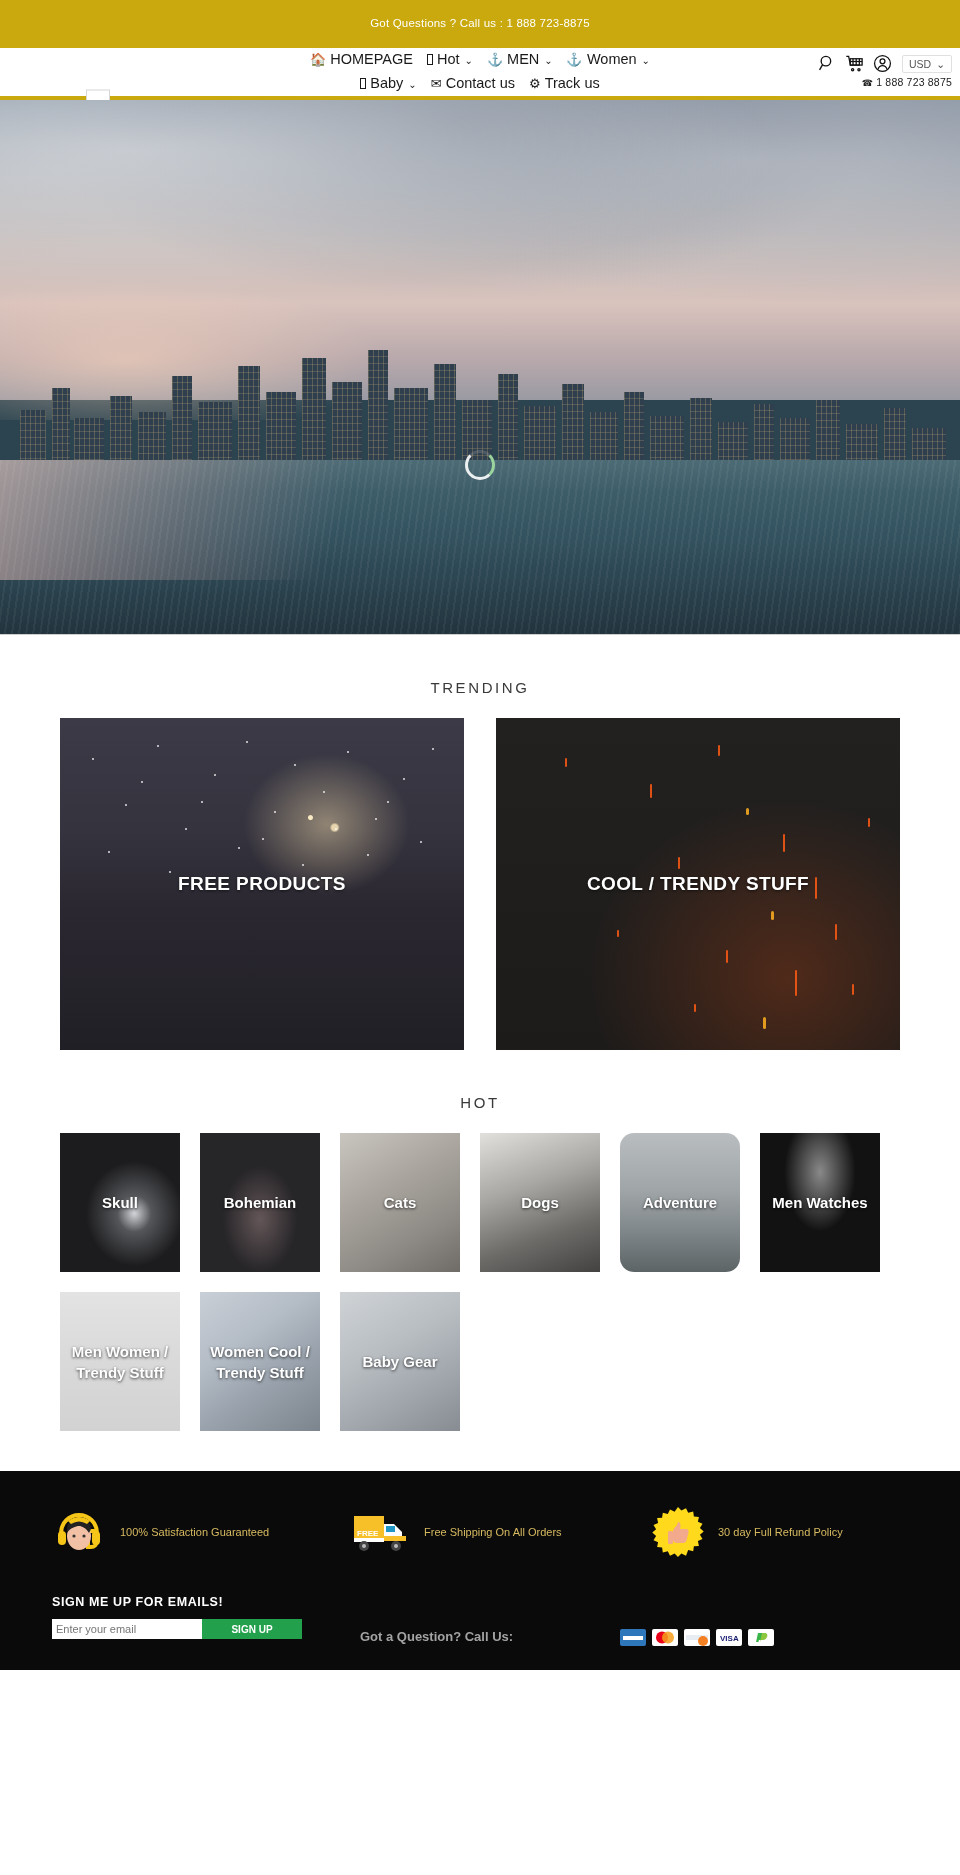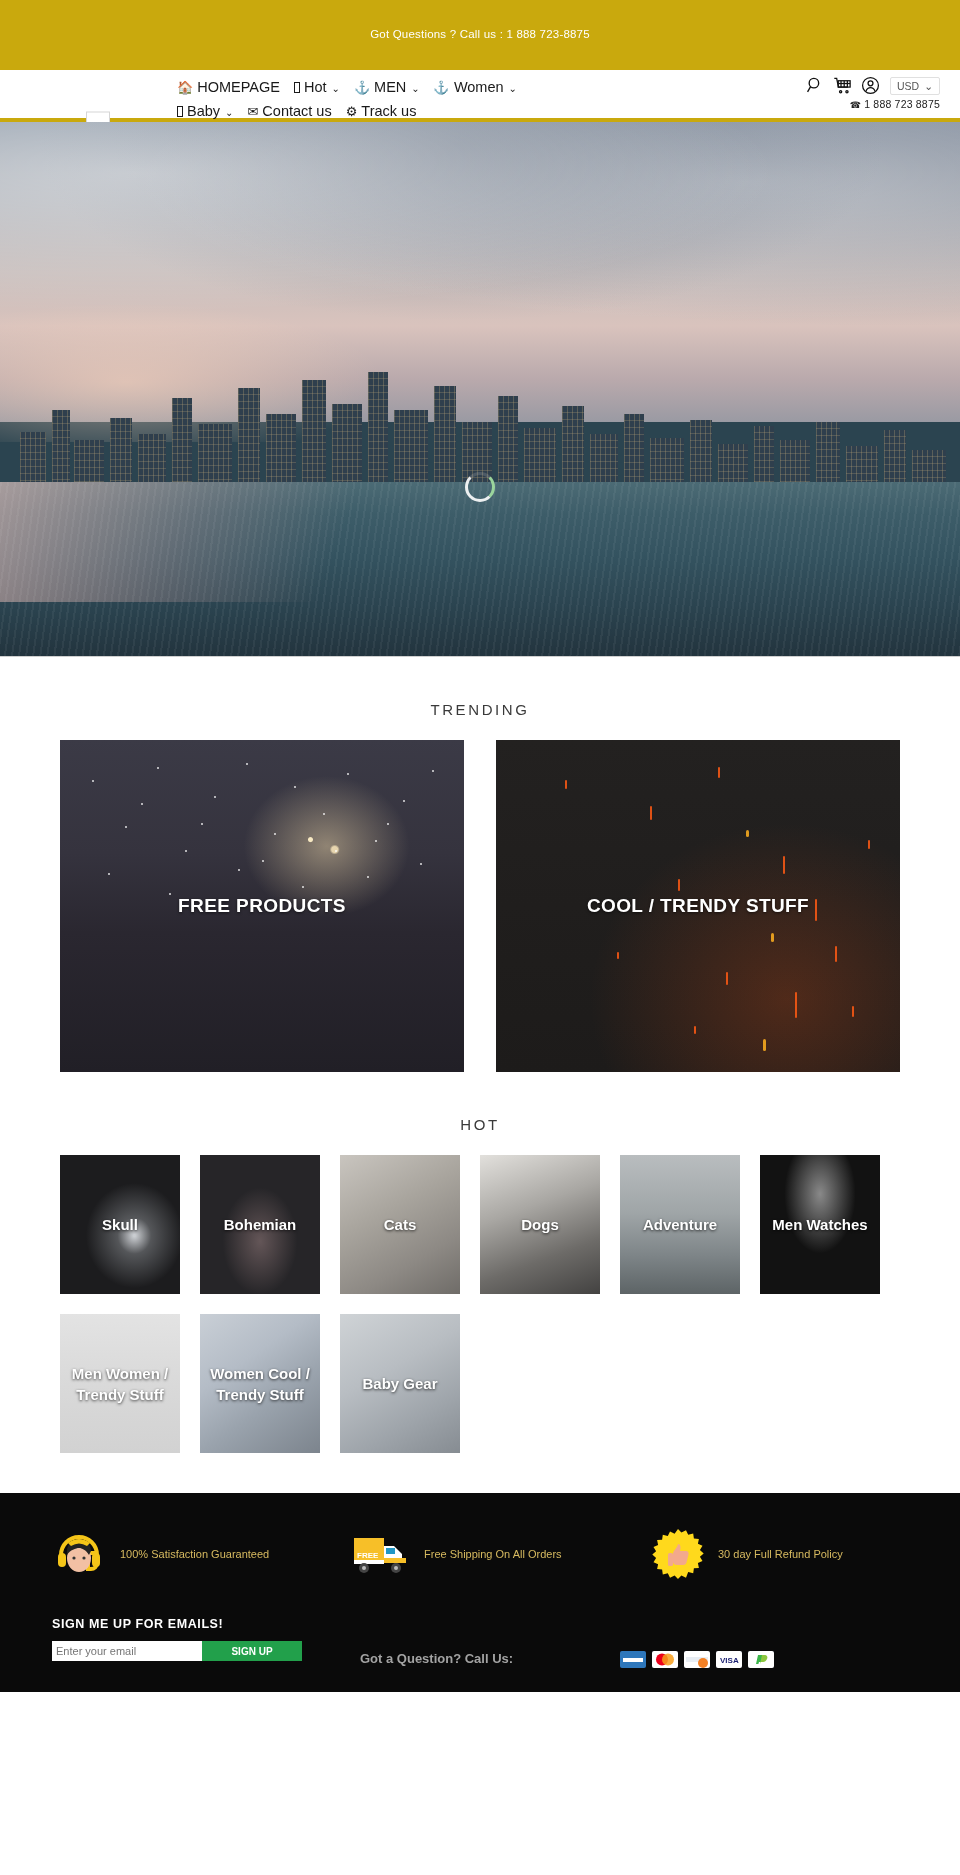--- a/index.html
+++ b/index.html
@@ -14,41 +14,42 @@
   
   .announce {
     background:#c9a90d;
     color:#ffffff;
     text-align:center;
     font-size:11.5px;
     line-height:19px;
     padding:9px 0 10px;
     letter-spacing:.2px;
   }
-  .announce .inner { width:300px; margin:16px auto; }
+  .announce .inner { width:300px; margin:5px auto; }
 
   
   .header {
     position:relative;
     background:#fff;
     height:52px;
     border-bottom:4px solid #c9a90d;
   }
   .logo-box {
     position:absolute;
     left:86px; top:52px;
     width:24px; height:21px;
     border:1px solid #d6d6d6;
     background:#fff;
     transform:translateY(-50%);
   }
   .nav {
     width:620px;
     margin:0 auto;
-    padding-top:6px;
+    padding-top:0;
+    text-align:center;
   }
   .nav a {
     display:inline-block;
     color:#1a1a1a;
     text-decoration:none;
     font-size:14.5px;
     line-height:22px;
     margin:0 7px;
     white-space:nowrap;
     font-weight:400;
@@ -58,21 +59,21 @@
   .tofu {
     display:inline-block;
     width:6px; height:11px;
     border:1px solid #1a1a1a;
     margin-right:4px;
     vertical-align:-1px;
   }
 
   .head-right {
     position:absolute;
-    right:20px; top:6px;
+    right:8px; top:6px;
     display:flex;
     flex-direction:column;
     align-items:flex-end;
   }
   .head-icons { display:flex; align-items:center; gap:8px; }
   .head-icons .hicon { cursor:pointer; line-height:0; }
   .curr {
     display:inline-flex;
     align-items:center;
     gap:5px;
@@ -217,21 +218,21 @@
     font-size:15px;
     font-weight:700;
     line-height:1.42;
     text-shadow:0 1px 3px rgba(0,0,0,.75);
     padding:0 6px;
   }
   .t-skull{ background:radial-gradient(ellipse at 62% 58%, #c9ccd0 0 1%, rgba(190,195,200,.35) 16%, rgba(70,72,76,0) 46%), #1c1c1e; }
   .t-boho{ background:radial-gradient(ellipse at 50% 62%, rgba(200,165,165,.38), rgba(60,50,52,0) 44%), #262528; }
   .t-cats{ background:linear-gradient(150deg,#c9c5bf 0%, #a8a49d 40%, #8d8984 72%, #6f6c68 100%); }
   .t-dogs{ background:linear-gradient(160deg,#e2e0dc 0%, #a9a7a3 38%, #6d6b68 70%, #434241 100%); }
-  .t-adv{ background:linear-gradient(#b9bdbf 0%, #9fa5a7 42%, #7e8588 72%, #5d6466 100%); }
+  .t-adv{ background:linear-gradient(#b9bdbf 0%, #9fa5a7 42%, #7e8588 72%, #5d6466 100%);border-radius:14px; }
   .t-watch{ background:radial-gradient(ellipse at 50% 28%, rgba(235,235,235,.55), rgba(20,20,20,0) 42%), #121212; }
   .t-mencool{ background:linear-gradient(#e3e3e3 0%, #dadada 45%, #d2d2d2 100%); }
   .t-womencool{ background:linear-gradient(145deg,#c9cfd6 0%, #b4bcc6 35%, #9aa3ad 62%, #7c848d 100%); }
   .t-baby{ background:linear-gradient(150deg,#cfd3d6 0%, #b8bdc2 40%, #9ea4aa 72%, #868c92 100%); }
 
   
   .footer{
     background:#0a0a0a;
     color:#d7ba60;
     padding:34px 0 0;

